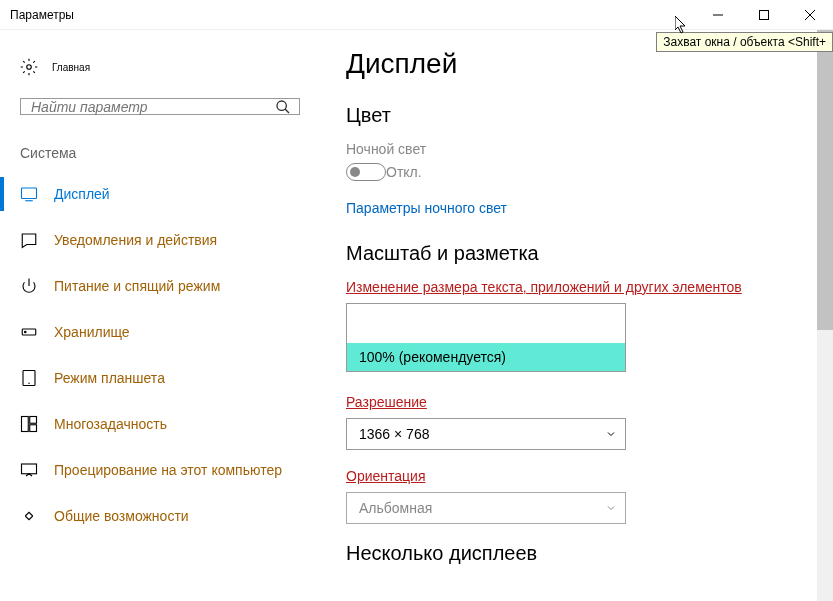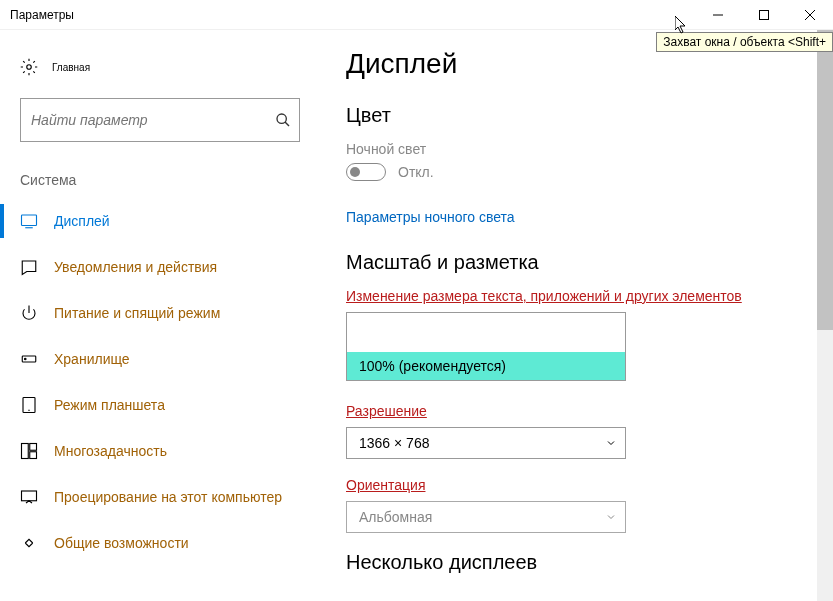--- a/index.html
+++ b/index.html
@@ -14,41 +14,41 @@
 .cursor-arrow { position: absolute; top: 16px; left: 675px; z-index: 11; pointer-events: none; }
 
 .main-area { display: flex; height: calc(100% - 30px); }
 
 .sidebar { width: 318px; padding-top: 20px; display: flex; flex-direction: column; }
 .home-row { display: flex; align-items: center; padding: 8px 20px; cursor: pointer; gap: 14px; }
 .home-row svg { flex-shrink: 0; }
 .home-label { font-size: 10px; color: #000; }
 
 .search-wrap { padding: 14px 20px 8px 20px; }
-.search-box { width: 280px; height: 44px; border: 1px solid #999; display: flex; align-items: center; padding: 0 8px 0 10px; }
+.search-box { width: 280px; height: 17px; border: 1px solid #999; display: flex; align-items: center; padding: 0 8px 0 10px; }
 .search-input { flex: 1; border: none; outline: none; font-size: 14px; font-style: italic; color: #666; background: transparent; }
 .search-icon { color: #333; }
 
 .section-header { padding: 22px 20px 10px 20px; font-size: 14px; color: #666; }
 
 .nav-list { display: flex; flex-direction: column; }
 .nav-item { display: flex; align-items: center; height: 46px; padding: 0 20px; gap: 16px; cursor: pointer; font-size: 14px; color: #a16207; }
 .nav-item.active { color: #0078d7; position: relative; }
 .nav-item.active::before { content: ''; position: absolute; left: 0; top: 6px; bottom: 6px; width: 4px; background: #0078d7; }
 .nav-item .nav-icon { width: 18px; height: 18px; display: flex; align-items: center; justify-content: center; flex-shrink: 0; }
 .nav-item.active .nav-icon svg { stroke: #0078d7; fill: none; }
 .nav-item .nav-icon svg { stroke: #000; fill: none; }
 
 .content { flex: 1; padding: 18px 30px 0 28px; overflow-y: auto; position: relative; }
 .content h1 { font-size: 28px; font-weight: 400; color: #000; margin-bottom: 24px; }
 .content h2 { font-size: 20px; font-weight: 400; color: #000; margin-bottom: 14px; }
 .sub-label { font-size: 14px; color: #888; margin-bottom: 6px; display: block; }
 .sub-label.dark { color: #b91c1c; margin-bottom: 8px; text-decoration: underline; }
 
-.toggle-row { display: flex; align-items: center; gap: 12px; margin-bottom: 27px; }
+.toggle-row { display: flex; align-items: center; margin-bottom: 18px; }
 .toggle { width: 40px; height: 18px; border: 1px solid #888; border-radius: 10px; position: relative; cursor: pointer; }
 .toggle-knob { position: absolute; width: 10px; height: 10px; background: #888; border-radius: 50%; top: 3px; left: 3px; }
 .toggle-text { font-size: 14px; color: #888; }
 
 .link { color: #0067c0; font-size: 14px; cursor: pointer; display: inline-block; margin-bottom: 26px; }
 
 .scale-section { margin-bottom: 6px; }
 
 .list-select { width: 280px; border: 1px solid #999; margin-bottom: 22px; }
 .list-opt { padding: 6px 12px; font-size: 14px; cursor: pointer; }
@@ -194,21 +194,21 @@
     <h1>Дисплей</h1>
 
     <h2>Цвет</h2>
     <span class="sub-label">Ночной свет</span>
     <div class="toggle-row">
       <div class="toggle">
           <div class="toggle-knob"></div>
         </div>
       <span class="toggle-text">Откл.</span>
     </div>
-    <a class="link">Параметры ночного света</a>
+    <a class="link">Параметры ночного свет</a>
 
     <h2 class="scale-section">Масштаб и разметка</h2>
     <span class="sub-label dark">Изменение размера текста, приложений и других элементов</span>
     <div class="list-select">
       <div class="list-opt selected">100% (рекомендуется)</div>
     </div>
 
     <span class="sub-label dark">Разрешение</span>
     <div class="dropdown">
       <span>1366 × 768</span>

